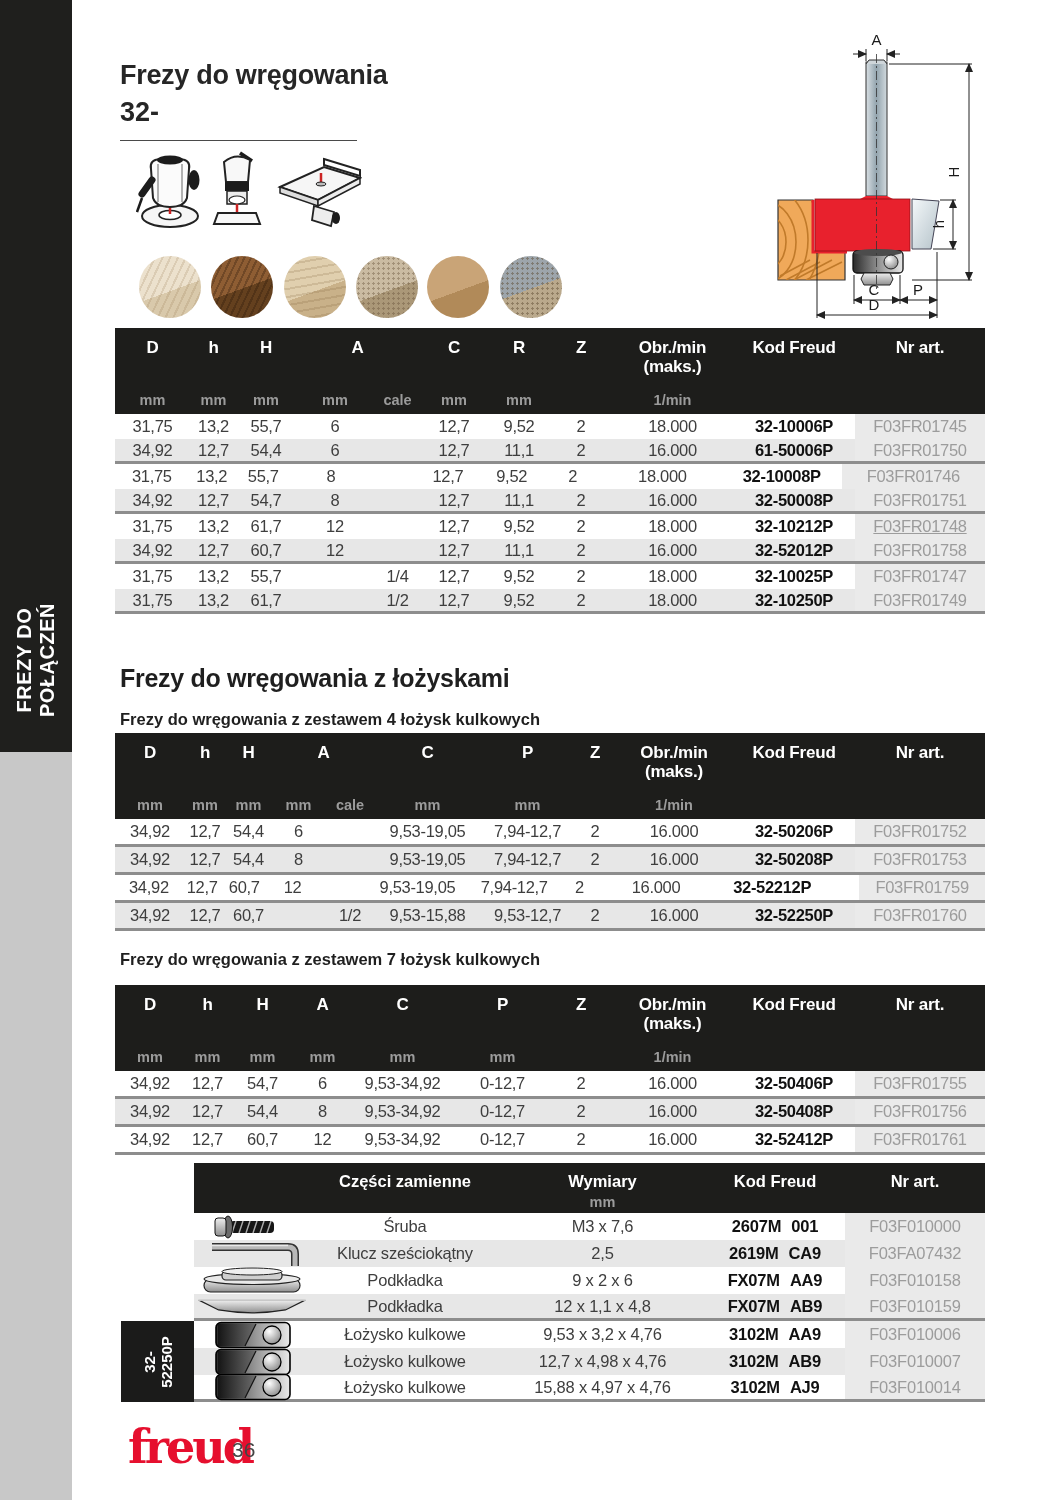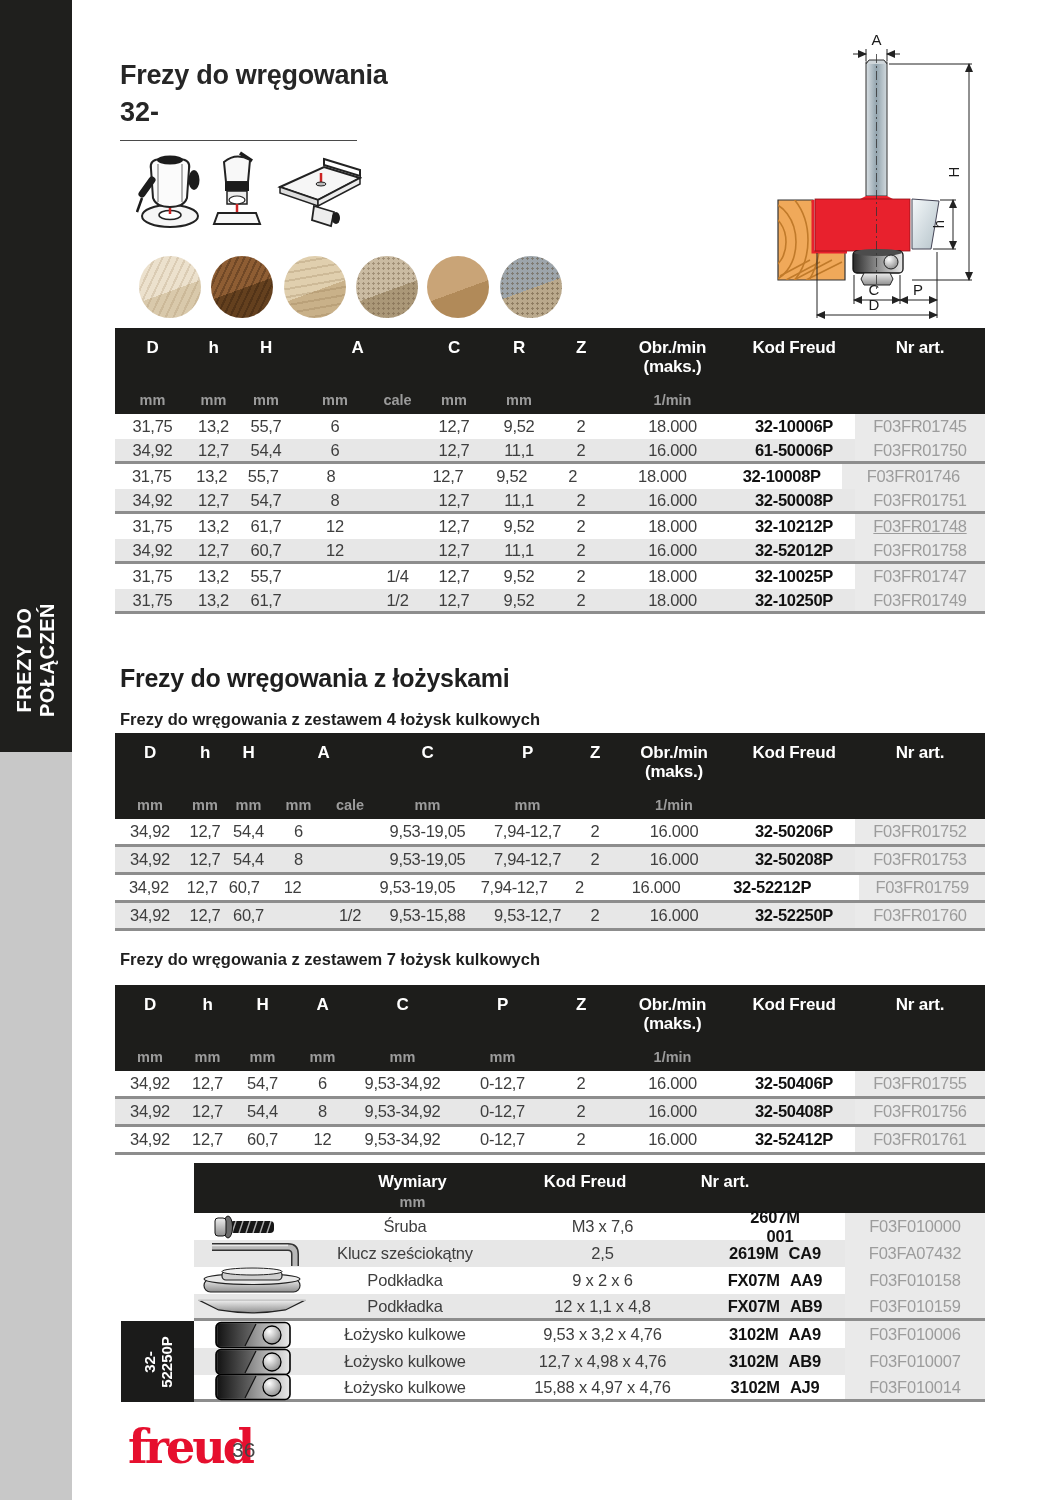--- a/index.html
+++ b/index.html
@@ -673,20 +673,21 @@
         <div class="cell" style="width: 62px;">2</div>
         <div class="cell" style="width: 121px;">16.000</div>
         <div class="cell kod" style="width: 122px;">32-52412P</div>
         <div class="cell nr" style="width: 130px;">F03FR01761</div>
       </div>
     </div>
 
   <div class="pt">
     <div class="pthead">
       <div class="pth" style="width:116px"></div>
+      <div class="pth" style="width:190px">Części zamienne</div>
       <div class="pth" style="width:205px">
         <span>Wymiary</span>
         <span class="ptmm">mm</span>
       </div>
       <div class="pth" style="width:140px">Kod Freud</div>
       <div class="pth" style="width:140px">Nr art.</div>
     </div>
     <div id="parts-rows">
         <div class="ptrow">
           <div class="ptc iconc" style="width: 116px;">
@@ -699,21 +700,21 @@
                 <line x1="55" y1="7" x2="51" y2="19"></line>
                 <line x1="62" y1="7" x2="58" y2="19"></line>
                 <line x1="69" y1="7" x2="65" y2="19"></line>
               </g>
               <ellipse cx="26" cy="13" rx="4.5" ry="11" fill="#6b6b6b" stroke="#111" stroke-width="1"></ellipse>
               <rect x="13" y="4" width="11" height="18" rx="3" fill="url(#g-steel)" stroke="#111" stroke-width="1"></rect>
             </svg>
           </div>
           <div class="ptc" style="width: 190px;">Śruba</div>
           <div class="ptc" style="width: 205px;">M3 x 7,6</div>
-          <div class="ptc kod" style="width: 140px; flex-direction: column;">
+          <div class="ptc kod" style="width: 140px;">
             <span>2607M</span>
             <span class="suf">001</span>
           </div>
           <div class="ptc nr" style="width: 140px;">F03F010000</div>
         </div>
         <div class="ptrow gray">
           <div class="ptc iconc" style="width: 116px;">
             <svg width="104" height="28" viewBox="0 0 104 28">
               <path d="M12,7 H88 Q95,7 95,14 V26" fill="none" stroke="#333" stroke-width="8"></path>
               <path d="M12,7 H88 Q95,7 95,14 V26" fill="none" stroke="#b9b9b9" stroke-width="5"></path>

